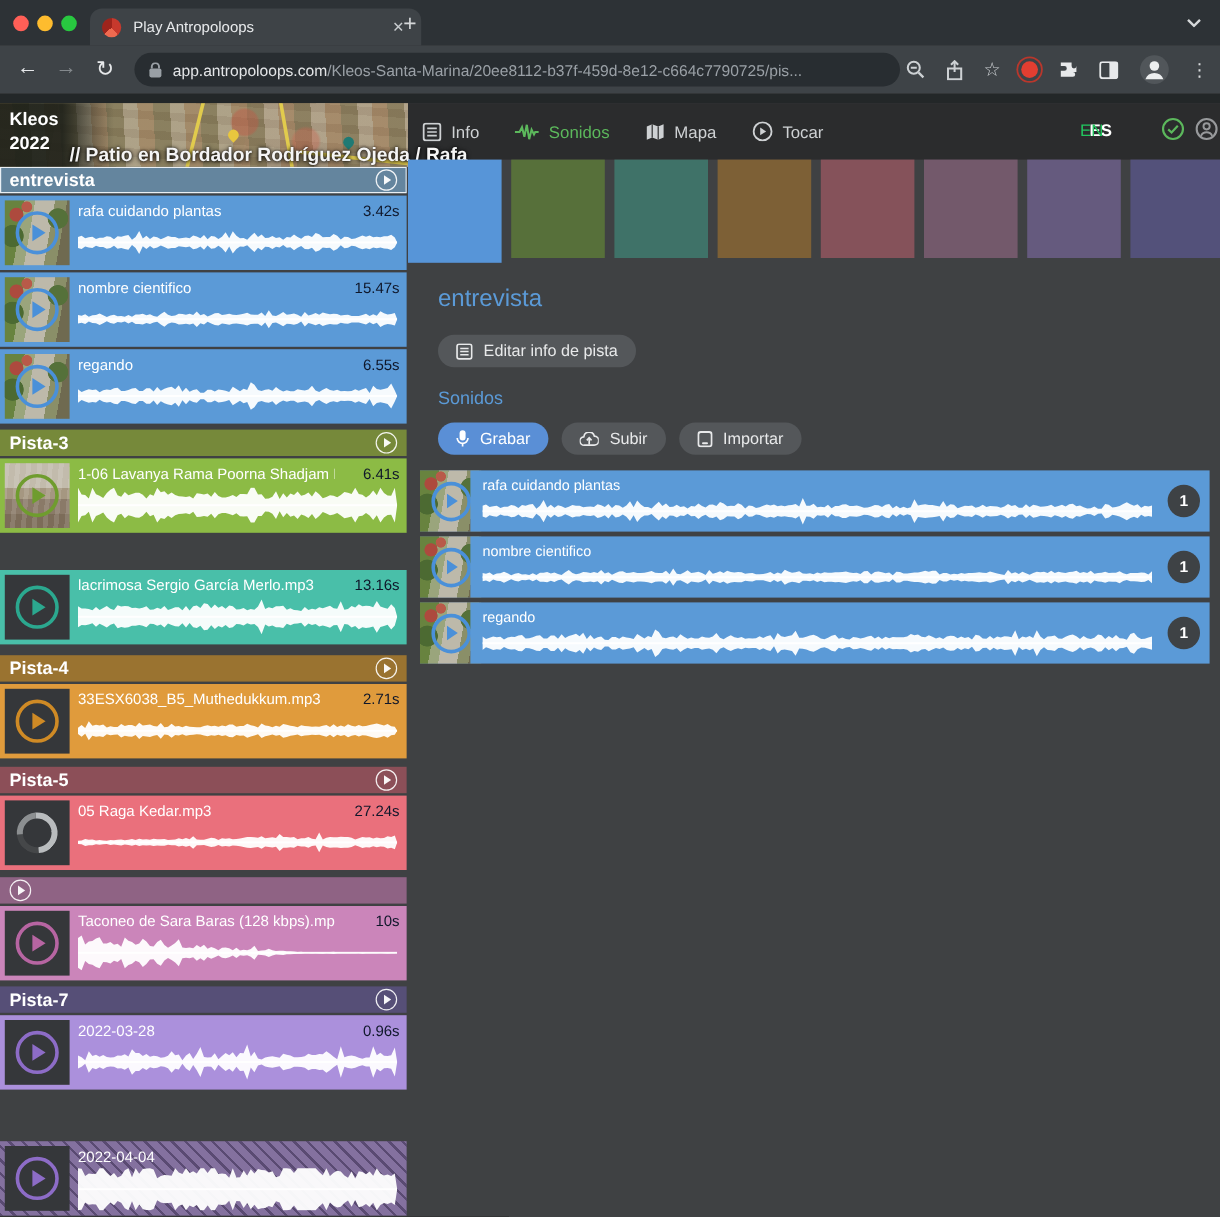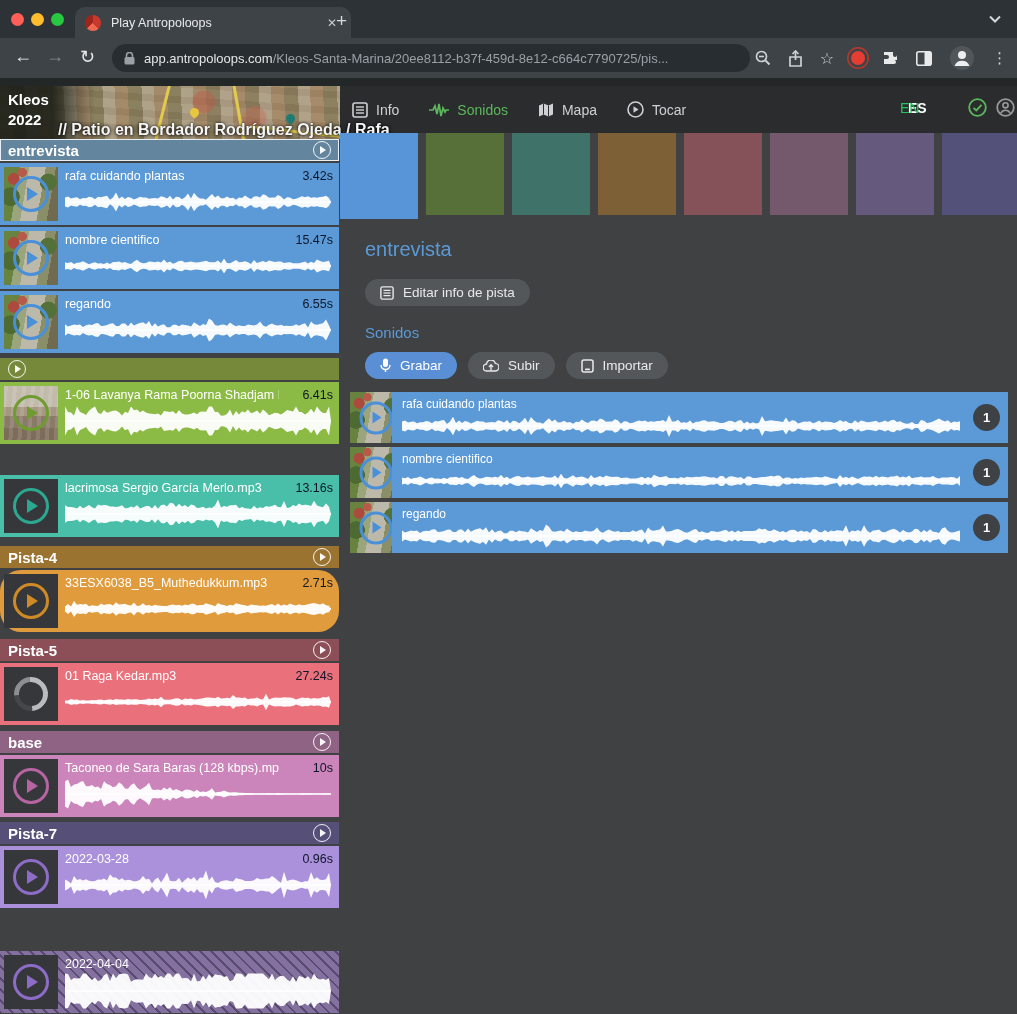--- a/index.html
+++ b/index.html
@@ -376,20 +376,21 @@
         </div>
       <div class="trow-name">regando</div>
       <div class="trow-dur">6.55s</div>
       <div class="trow-wave wave"><svg width="100%" height="100%" viewBox="0 0 266 30" preserveAspectRatio="none">
             <rect x="0" y="14.2" width="266" height="1.6" fill="#ffffff" opacity="0.95"></rect>
             <path d="M0 15 L0 9.3 L3 11.6 L6 10.5 L9 9.4 L12 10.0 L15 9.6 L18 11.9 L21 10.2 L24 9.6 L27 9.9 L30 8.6 L33 8.1 L36 10.9 L39 10.8 L42 9.9 L45 8.7 L48 8.3 L51 10.9 L54 10.9 L57 8.5 L60 8.5 L63 11.2 L66 7.4 L69 10.6 L72 8.9 L75 8.0 L78 7.2 L81 9.3 L84 6.1 L87 11.4 L90 8.2 L93 11.4 L96 10.0 L99 9.3 L102 12.2 L105 12.3 L108 9.7 L111 9.7 L114 11.2 L117 9.5 L120 10.1 L123 10.6 L126 11.6 L129 7.3 L132 9.2 L135 11.1 L138 8.9 L141 10.1 L144 3.5 L147 5.6 L150 10.1 L153 10.8 L156 9.8 L159 9.4 L162 10.7 L165 7.5 L168 9.7 L171 11.2 L174 10.2 L177 11.1 L180 11.1 L183 9.4 L186 10.1 L189 10.4 L192 9.5 L195 6.5 L198 10.4 L201 11.7 L204 9.7 L207 8.4 L210 10.0 L213 10.6 L216 9.8 L219 11.1 L222 10.8 L225 11.0 L228 10.8 L231 9.3 L234 10.7 L237 9.3 L240 8.3 L243 12.4 L246 6.5 L249 9.2 L252 9.8 L255 9.1 L258 8.3 L261 4.5 L264 10.4 L266 15 L264 19.6 L261 25.5 L258 21.7 L255 20.9 L252 20.2 L249 20.8 L246 23.5 L243 17.6 L240 21.7 L237 20.7 L234 19.3 L231 20.7 L228 19.2 L225 19.0 L222 19.2 L219 18.9 L216 20.2 L213 19.4 L210 20.0 L207 21.6 L204 20.3 L201 18.3 L198 19.6 L195 23.5 L192 20.5 L189 19.6 L186 19.9 L183 20.6 L180 18.9 L177 18.9 L174 19.8 L171 18.8 L168 20.3 L165 22.5 L162 19.3 L159 20.6 L156 20.2 L153 19.2 L150 19.9 L147 24.4 L144 26.5 L141 19.9 L138 21.1 L135 18.9 L132 20.8 L129 22.7 L126 18.4 L123 19.4 L120 19.9 L117 20.5 L114 18.8 L111 20.3 L108 20.3 L105 17.7 L102 17.8 L99 20.7 L96 20.0 L93 18.6 L90 21.8 L87 18.6 L84 23.9 L81 20.7 L78 22.8 L75 22.0 L72 21.1 L69 19.4 L66 22.6 L63 18.8 L60 21.5 L57 21.5 L54 19.1 L51 19.1 L48 21.7 L45 21.3 L42 20.1 L39 19.2 L36 19.1 L33 21.9 L30 21.4 L27 20.1 L24 20.4 L21 19.8 L18 18.1 L15 20.4 L12 20.0 L9 20.6 L6 19.5 L3 18.4 L0 20.7 Z" fill="#ffffff" opacity="0.95"></path>
           </svg></div>
     </div>
 
     <div class="sec-head" style="top: 219px; background-color: rgb(118, 137, 58);">
+      <span class="t">Pista-3</span>
       <span class="sec-play"></span>
     </div>
     <div class="trow" style="top: 243px; background-color: rgb(140, 187, 69);">
       <div class="thumb wall">
           <div class="ring" style="width: 36px; height: 36px; color: rgb(111, 156, 46);"></div>
         </div>
       <div class="trow-name">1-06 Lavanya Rama Poorna Shadjam Rupak...</div>
       <div class="trow-dur">6.41s</div>
       <div class="trow-wave wave"><svg width="100%" height="100%" viewBox="0 0 266 30" preserveAspectRatio="none">
             <rect x="0" y="14.2" width="266" height="1.6" fill="#ffffff" opacity="0.95"></rect>
@@ -406,50 +407,49 @@
       <div class="trow-wave wave"><svg width="100%" height="100%" viewBox="0 0 266 30" preserveAspectRatio="none">
             <rect x="0" y="14.2" width="266" height="1.6" fill="#ffffff" opacity="0.95"></rect>
             <path d="M0 15 L0 6.3 L3 8.1 L6 8.0 L9 8.6 L12 9.6 L15 6.8 L18 9.3 L21 7.7 L24 6.0 L27 8.3 L30 9.4 L33 5.4 L36 6.4 L39 5.9 L42 6.2 L45 7.6 L48 7.5 L51 8.1 L54 7.5 L57 6.3 L60 9.2 L63 9.0 L66 7.5 L69 8.6 L72 6.0 L75 9.4 L78 8.2 L81 7.1 L84 7.0 L87 9.6 L90 6.1 L93 9.8 L96 6.3 L99 5.6 L102 7.6 L105 3.8 L108 4.3 L111 7.9 L114 4.8 L117 7.4 L120 6.1 L123 8.2 L126 5.6 L129 6.3 L132 8.9 L135 8.7 L138 7.7 L141 9.6 L144 8.5 L147 9.1 L150 6.5 L153 0.5 L156 8.6 L159 7.0 L162 7.8 L165 6.3 L168 6.2 L171 5.7 L174 9.2 L177 7.9 L180 9.3 L183 9.5 L186 10.1 L189 6.8 L192 9.4 L195 8.2 L198 8.9 L201 7.0 L204 7.8 L207 6.9 L210 5.8 L213 7.9 L216 8.2 L219 2.1 L222 9.1 L225 8.6 L228 6.0 L231 7.3 L234 4.6 L237 6.2 L240 5.7 L243 6.0 L246 7.0 L249 1.8 L252 6.4 L255 7.4 L258 8.3 L261 4.5 L264 7.7 L266 15 L264 22.3 L261 25.5 L258 21.7 L255 22.6 L252 23.6 L249 28.2 L246 23.0 L243 24.0 L240 24.3 L237 23.8 L234 25.4 L231 22.7 L228 24.0 L225 21.4 L222 20.9 L219 27.9 L216 21.8 L213 22.1 L210 24.2 L207 23.1 L204 22.2 L201 23.0 L198 21.1 L195 21.8 L192 20.6 L189 23.2 L186 19.9 L183 20.5 L180 20.7 L177 22.1 L174 20.8 L171 24.3 L168 23.8 L165 23.7 L162 22.2 L159 23.0 L156 21.4 L153 29.5 L150 23.5 L147 20.9 L144 21.5 L141 20.4 L138 22.3 L135 21.3 L132 21.1 L129 23.7 L126 24.4 L123 21.8 L120 23.9 L117 22.6 L114 25.2 L111 22.1 L108 25.7 L105 26.2 L102 22.4 L99 24.4 L96 23.7 L93 20.2 L90 23.9 L87 20.4 L84 23.0 L81 22.9 L78 21.8 L75 20.6 L72 24.0 L69 21.4 L66 22.5 L63 21.0 L60 20.8 L57 23.7 L54 22.5 L51 21.9 L48 22.5 L45 22.4 L42 23.8 L39 24.1 L36 23.6 L33 24.6 L30 20.6 L27 21.7 L24 24.0 L21 22.3 L18 20.7 L15 23.2 L12 20.4 L9 21.4 L6 22.0 L3 21.9 L0 23.7 Z" fill="#ffffff" opacity="0.95"></path>
           </svg></div>
     </div>
 
     <div class="sec-head" style="top: 407px; background-color: rgb(154, 115, 48);">
       <span class="t">Pista-4</span>
       <span class="sec-play"></span>
     </div>
-    <div class="trow" style="top: 431px; background-color: rgb(224, 155, 60); border-radius: 21px;">
+    <div class="trow" style="top: 431px; background-color: rgb(224, 155, 60);">
       <div class="thumb dark">
           <div class="ring" style="width: 36px; height: 36px; color: rgb(207, 138, 37);"></div>
         </div>
       <div class="trow-name">33ESX6038_B5_Muthedukkum.mp3</div>
       <div class="trow-dur">2.71s</div>
       <div class="trow-wave wave"><svg width="100%" height="100%" viewBox="0 0 266 30" preserveAspectRatio="none">
             <rect x="0" y="14.2" width="266" height="1.6" fill="#ffffff" opacity="0.95"></rect>
             <path d="M0 15 L0 12.4 L3 10.1 L6 12.6 L9 7.1 L12 10.8 L15 10.0 L18 10.5 L21 9.8 L24 12.2 L27 11.3 L30 11.8 L33 11.9 L36 9.4 L39 10.9 L42 10.2 L45 10.1 L48 11.4 L51 8.2 L54 10.6 L57 10.2 L60 9.8 L63 10.9 L66 11.4 L69 8.4 L72 12.0 L75 11.6 L78 9.2 L81 11.4 L84 11.0 L87 12.1 L90 10.8 L93 11.6 L96 11.8 L99 12.1 L102 12.0 L105 11.1 L108 10.4 L111 11.2 L114 10.8 L117 11.7 L120 10.6 L123 11.2 L126 9.8 L129 9.7 L132 11.6 L135 10.9 L138 11.0 L141 9.2 L144 10.3 L147 11.0 L150 12.2 L153 8.9 L156 10.5 L159 11.1 L162 12.0 L165 10.8 L168 11.6 L171 9.3 L174 9.9 L177 10.8 L180 11.3 L183 12.0 L186 10.4 L189 11.1 L192 11.3 L195 11.7 L198 11.5 L201 11.7 L204 10.8 L207 10.1 L210 11.8 L213 9.6 L216 11.8 L219 10.6 L222 11.6 L225 9.6 L228 10.8 L231 11.5 L234 10.2 L237 11.3 L240 11.0 L243 10.2 L246 9.5 L249 8.9 L252 9.7 L255 10.6 L258 9.3 L261 11.2 L264 11.7 L266 15 L264 18.3 L261 18.8 L258 20.7 L255 19.4 L252 20.3 L249 21.1 L246 20.5 L243 19.8 L240 19.0 L237 18.7 L234 19.8 L231 18.5 L228 19.2 L225 20.4 L222 18.4 L219 19.4 L216 18.2 L213 20.4 L210 18.2 L207 19.9 L204 19.2 L201 18.3 L198 18.5 L195 18.3 L192 18.7 L189 18.9 L186 19.6 L183 18.0 L180 18.7 L177 19.2 L174 20.1 L171 20.7 L168 18.4 L165 19.2 L162 18.0 L159 18.9 L156 19.5 L153 21.1 L150 17.8 L147 19.0 L144 19.7 L141 20.8 L138 19.0 L135 19.1 L132 18.4 L129 20.3 L126 20.2 L123 18.8 L120 19.4 L117 18.3 L114 19.2 L111 18.8 L108 19.6 L105 18.9 L102 18.0 L99 17.9 L96 18.2 L93 18.4 L90 19.2 L87 17.9 L84 19.0 L81 18.6 L78 20.8 L75 18.4 L72 18.0 L69 21.6 L66 18.6 L63 19.1 L60 20.2 L57 19.8 L54 19.4 L51 21.8 L48 18.6 L45 19.9 L42 19.8 L39 19.1 L36 20.6 L33 18.1 L30 18.2 L27 18.7 L24 17.8 L21 20.2 L18 19.5 L15 20.0 L12 19.2 L9 22.9 L6 17.4 L3 19.9 L0 17.6 Z" fill="#ffffff" opacity="0.95"></path>
           </svg></div>
     </div>
 
     <div class="sec-head" style="top: 500px; background-color: rgb(140, 79, 88);">
       <span class="t">Pista-5</span>
       <span class="sec-play"></span>
     </div>
     <div class="trow" style="top: 524px; background-color: rgb(234, 112, 124);">
       <div class="thumb dark">
           <div class="spinner"></div>
         </div>
-      <div class="trow-name">01 Raga Kedar.mp3</div>
+      <div class="trow-name">05 Raga Kedar.mp3</div>
       <div class="trow-dur">27.24s</div>
       <div class="trow-wave wave"><svg width="100%" height="100%" viewBox="0 0 266 30" preserveAspectRatio="none">
             <rect x="0" y="14.2" width="266" height="1.6" fill="#ffffff" opacity="0.95"></rect>
             <path d="M0 15 L0 13.6 L3 13.5 L6 12.1 L9 12.7 L12 12.6 L15 13.5 L18 13.0 L21 13.5 L24 13.6 L27 12.9 L30 13.3 L33 12.8 L36 12.5 L39 13.3 L42 12.8 L45 12.2 L48 13.0 L51 12.0 L54 12.6 L57 12.4 L60 12.7 L63 12.0 L66 12.4 L69 12.3 L72 12.2 L75 13.0 L78 12.7 L81 12.6 L84 11.6 L87 12.3 L90 11.4 L93 12.3 L96 9.8 L99 12.6 L102 12.7 L105 12.8 L108 12.0 L111 11.2 L114 11.6 L117 12.9 L120 11.5 L123 12.0 L126 11.5 L129 12.4 L132 12.2 L135 11.7 L138 11.2 L141 10.6 L144 10.4 L147 10.7 L150 11.2 L153 9.8 L156 11.5 L159 11.2 L162 10.7 L165 11.3 L168 7.9 L171 10.6 L174 10.5 L177 10.9 L180 10.6 L183 12.3 L186 11.5 L189 11.5 L192 10.6 L195 11.9 L198 12.4 L201 6.7 L204 12.5 L207 11.2 L210 10.5 L213 10.7 L216 10.8 L219 10.3 L222 10.5 L225 10.6 L228 11.1 L231 12.6 L234 11.5 L237 10.4 L240 11.0 L243 10.7 L246 11.8 L249 11.0 L252 11.5 L255 11.3 L258 9.9 L261 10.5 L264 9.3 L266 15 L264 20.7 L261 19.5 L258 20.1 L255 18.7 L252 18.5 L249 19.0 L246 18.2 L243 19.3 L240 19.0 L237 19.6 L234 18.5 L231 17.4 L228 18.9 L225 19.4 L222 19.5 L219 19.7 L216 19.2 L213 19.3 L210 19.5 L207 18.8 L204 17.5 L201 23.3 L198 17.6 L195 18.1 L192 19.4 L189 18.5 L186 18.5 L183 17.7 L180 19.4 L177 19.1 L174 19.5 L171 19.4 L168 22.1 L165 18.7 L162 19.3 L159 18.8 L156 18.5 L153 20.2 L150 18.8 L147 19.3 L144 19.6 L141 19.4 L138 18.8 L135 18.3 L132 17.8 L129 17.6 L126 18.5 L123 18.0 L120 18.5 L117 17.1 L114 18.4 L111 18.8 L108 18.0 L105 17.2 L102 17.3 L99 17.4 L96 20.2 L93 17.7 L90 18.6 L87 17.7 L84 18.4 L81 17.4 L78 17.3 L75 17.0 L72 17.8 L69 17.7 L66 17.6 L63 18.0 L60 17.3 L57 17.6 L54 17.4 L51 18.0 L48 17.0 L45 17.8 L42 17.2 L39 16.7 L36 17.5 L33 17.2 L30 16.7 L27 17.1 L24 16.4 L21 16.5 L18 17.0 L15 16.5 L12 17.4 L9 17.3 L6 17.9 L3 16.5 L0 16.4 Z" fill="#ffffff" opacity="0.95"></path>
           </svg></div>
     </div>
 
     <div class="sec-head" style="top: 592px; background-color: rgb(143, 99, 132);">
-      <span class="t">base</span>
       <span class="sec-play"></span>
     </div>
     <div class="trow" style="top: 616px; background-color: rgb(203, 133, 186);">
       <div class="thumb dark">
           <div class="ring" style="width: 36px; height: 36px; color: rgb(183, 101, 162);"></div>
         </div>
       <div class="trow-name">Taconeo de Sara Baras (128 kbps).mp3</div>
       <div class="trow-dur">10s</div>
       <div class="trow-wave wave"><svg width="100%" height="100%" viewBox="0 0 266 30" preserveAspectRatio="none">
             <rect x="0" y="14.2" width="266" height="1.6" fill="#ffffff" opacity="0.95"></rect>

